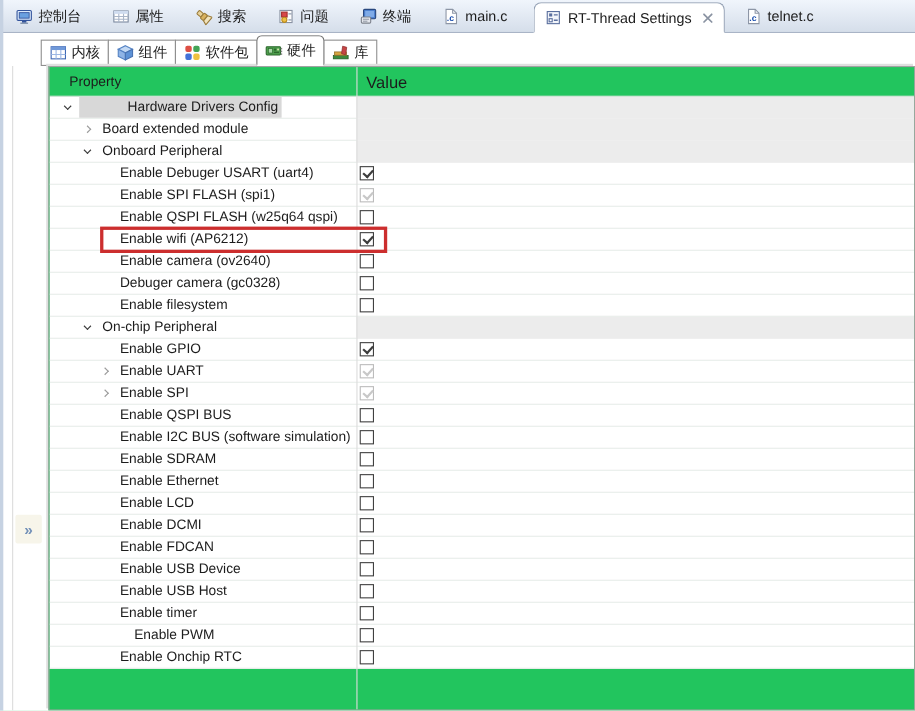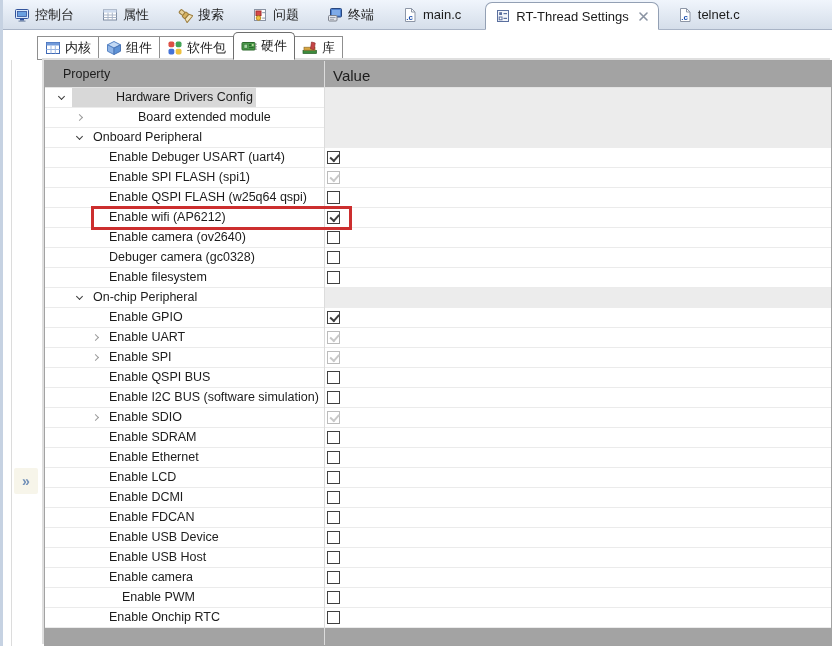--- a/index.html
+++ b/index.html
@@ -35,21 +35,21 @@
   .main-area { position:relative; display:flex; height:586px; background:#fff; }
   .left-rail { position:relative; width:44px; flex:0 0 44px; }
   .left-rail::before { content:""; position:absolute; left:11px; top:0; bottom:0;
     width:1px; background:#dcdcdc; }
   .restore-btn { position:absolute; left:14px; top:408px; width:24px; height:26px;
     display:flex; align-items:center; justify-content:center; background:#f7f5ea;
     color:#7290b8; font-size:14px; font-weight:bold; cursor:pointer; border-radius:2px; }
 
   
   .prop-table { position:relative; flex:1; border:1px solid #a2a2a2;
-    box-shadow:-2px -2px 0 0 #dfdfdf; background:#a3a3a3; overflow:hidden; }
+    box-shadow:-2px -2px 0 0 #dfdfdf; background:#22c55e; overflow:hidden; }
   .table-header { position:relative; height:27px; border-bottom:1px solid #e4e4e4; }
   .table-header .col-prop { position:absolute; left:18px; top:6px; font-size:12.5px; }
   .table-header .col-val  { position:absolute; left:288px; top:6px; font-size:15px; }
   .col-divider { position:absolute; left:279px; top:0; bottom:0; width:1px;
     background:#dcdcdc; z-index:4; }
 
   .table-rows { position:relative; }
   .trow { position:relative; height:20px; border-bottom:1px solid #ebebeb; background:#fff; }
   .trow .valbg { position:absolute; left:279px; right:0; top:0; bottom:-1px;
     background:var(--cat-bg,#ececec); }
@@ -250,21 +250,21 @@
     </div>
     <div class="table-rows" id="tableRows">
         <div class="trow cat">
           <div class="valbg"></div>
           <span class="chev expanded" style="left: 14px;"></span>
           <span class="rlabel sel" style="left: 30px; padding-left: 44px;">Hardware Drivers Config</span>
         </div>
         <div class="trow cat">
           <div class="valbg"></div>
           <span class="chev collapsed" style="left: 32px;"></span>
-          <span class="rlabel" style="left: 48px; margin-left: 45px;">Board extended module</span>
+          <span class="rlabel" style="left: 48px;">Board extended module</span>
         </div>
         <div class="trow cat">
           <div class="valbg"></div>
           <span class="chev expanded" style="left: 32px;"></span>
           <span class="rlabel" style="left: 48px;">Onboard Peripheral</span>
         </div>
         <div class="trow">
           <span class="rlabel" style="left: 64px;">Enable Debuger USART (uart4)</span>
           <span class="cb checked"></span>
         </div>
@@ -314,25 +314,20 @@
         </div>
         <div class="trow">
           <span class="rlabel" style="left: 64px;">Enable QSPI BUS</span>
           <span class="cb unchecked"></span>
         </div>
         <div class="trow">
           <span class="rlabel" style="left: 64px;">Enable I2C BUS (software simulation)</span>
           <span class="cb unchecked"></span>
         </div>
         <div class="trow">
-          <span class="chev collapsed" style="left: 48px;"></span>
-          <span class="rlabel" style="left: 64px;">Enable SDIO</span>
-          <span class="cb checked-disabled"></span>
-        </div>
-        <div class="trow">
           <span class="rlabel" style="left: 64px;">Enable SDRAM</span>
           <span class="cb unchecked"></span>
         </div>
         <div class="trow">
           <span class="rlabel" style="left: 64px;">Enable Ethernet</span>
           <span class="cb unchecked"></span>
         </div>
         <div class="trow">
           <span class="rlabel" style="left: 64px;">Enable LCD</span>
           <span class="cb unchecked"></span>
@@ -347,21 +342,21 @@
         </div>
         <div class="trow">
           <span class="rlabel" style="left: 64px;">Enable USB Device</span>
           <span class="cb unchecked"></span>
         </div>
         <div class="trow">
           <span class="rlabel" style="left: 64px;">Enable USB Host</span>
           <span class="cb unchecked"></span>
         </div>
         <div class="trow">
-          <span class="rlabel" style="left: 64px;">Enable camera</span>
+          <span class="rlabel" style="left: 64px;">Enable timer</span>
           <span class="cb unchecked"></span>
         </div>
         <div class="trow">
           <span class="rlabel" style="left: 77px;">Enable PWM</span>
           <span class="cb unchecked"></span>
         </div>
         <div class="trow">
           <span class="rlabel" style="left: 64px;">Enable Onchip RTC</span>
           <span class="cb unchecked"></span>
         </div>

